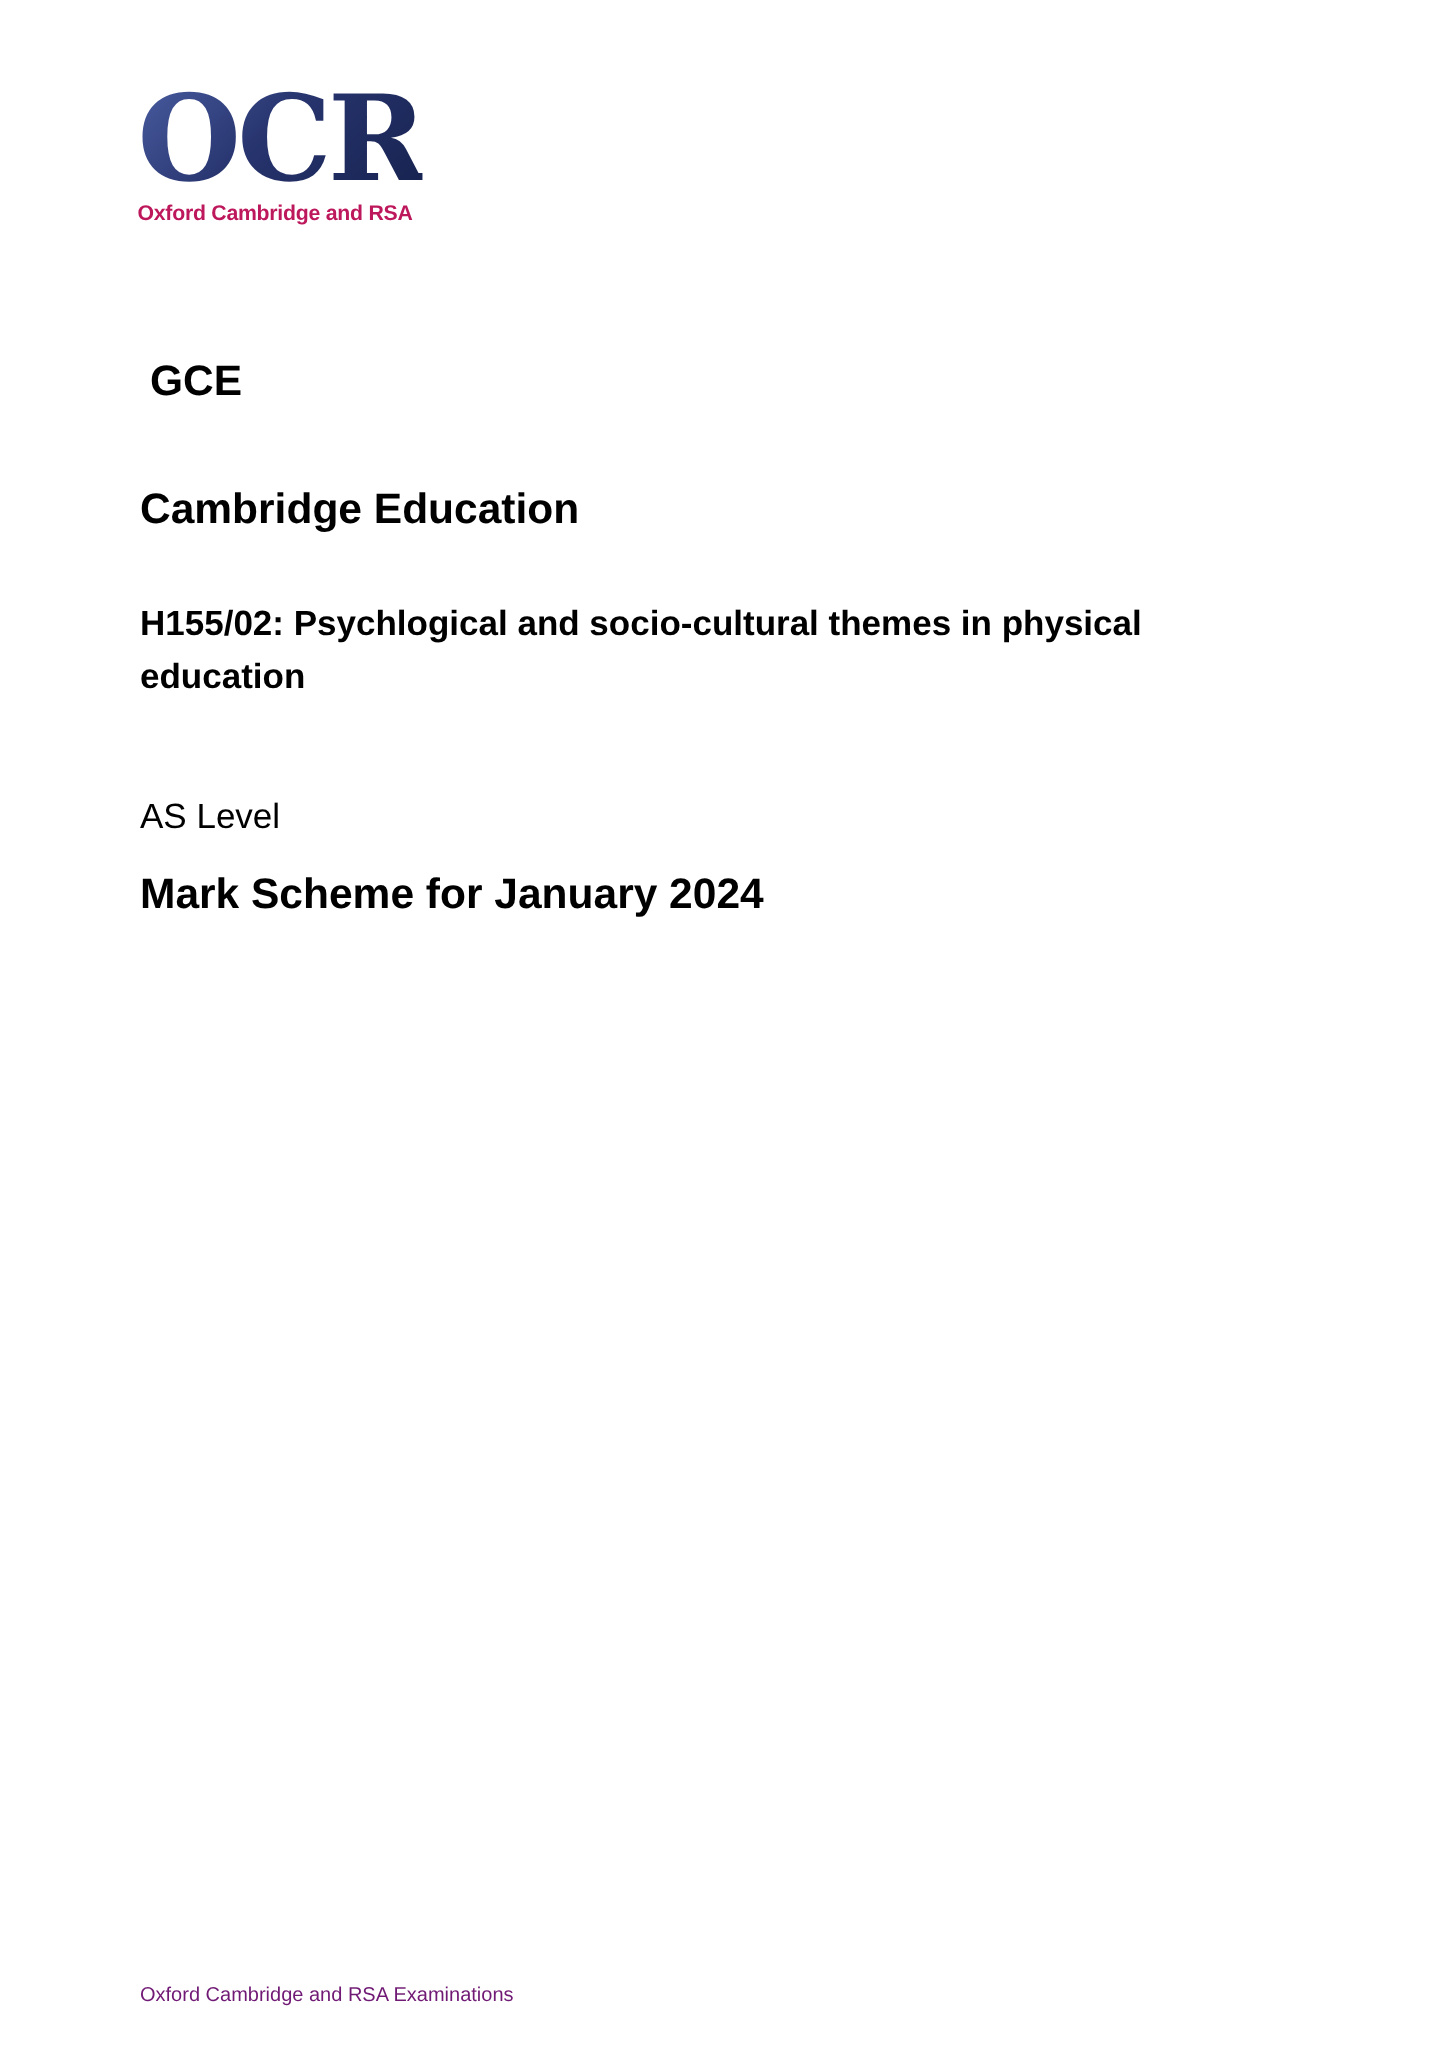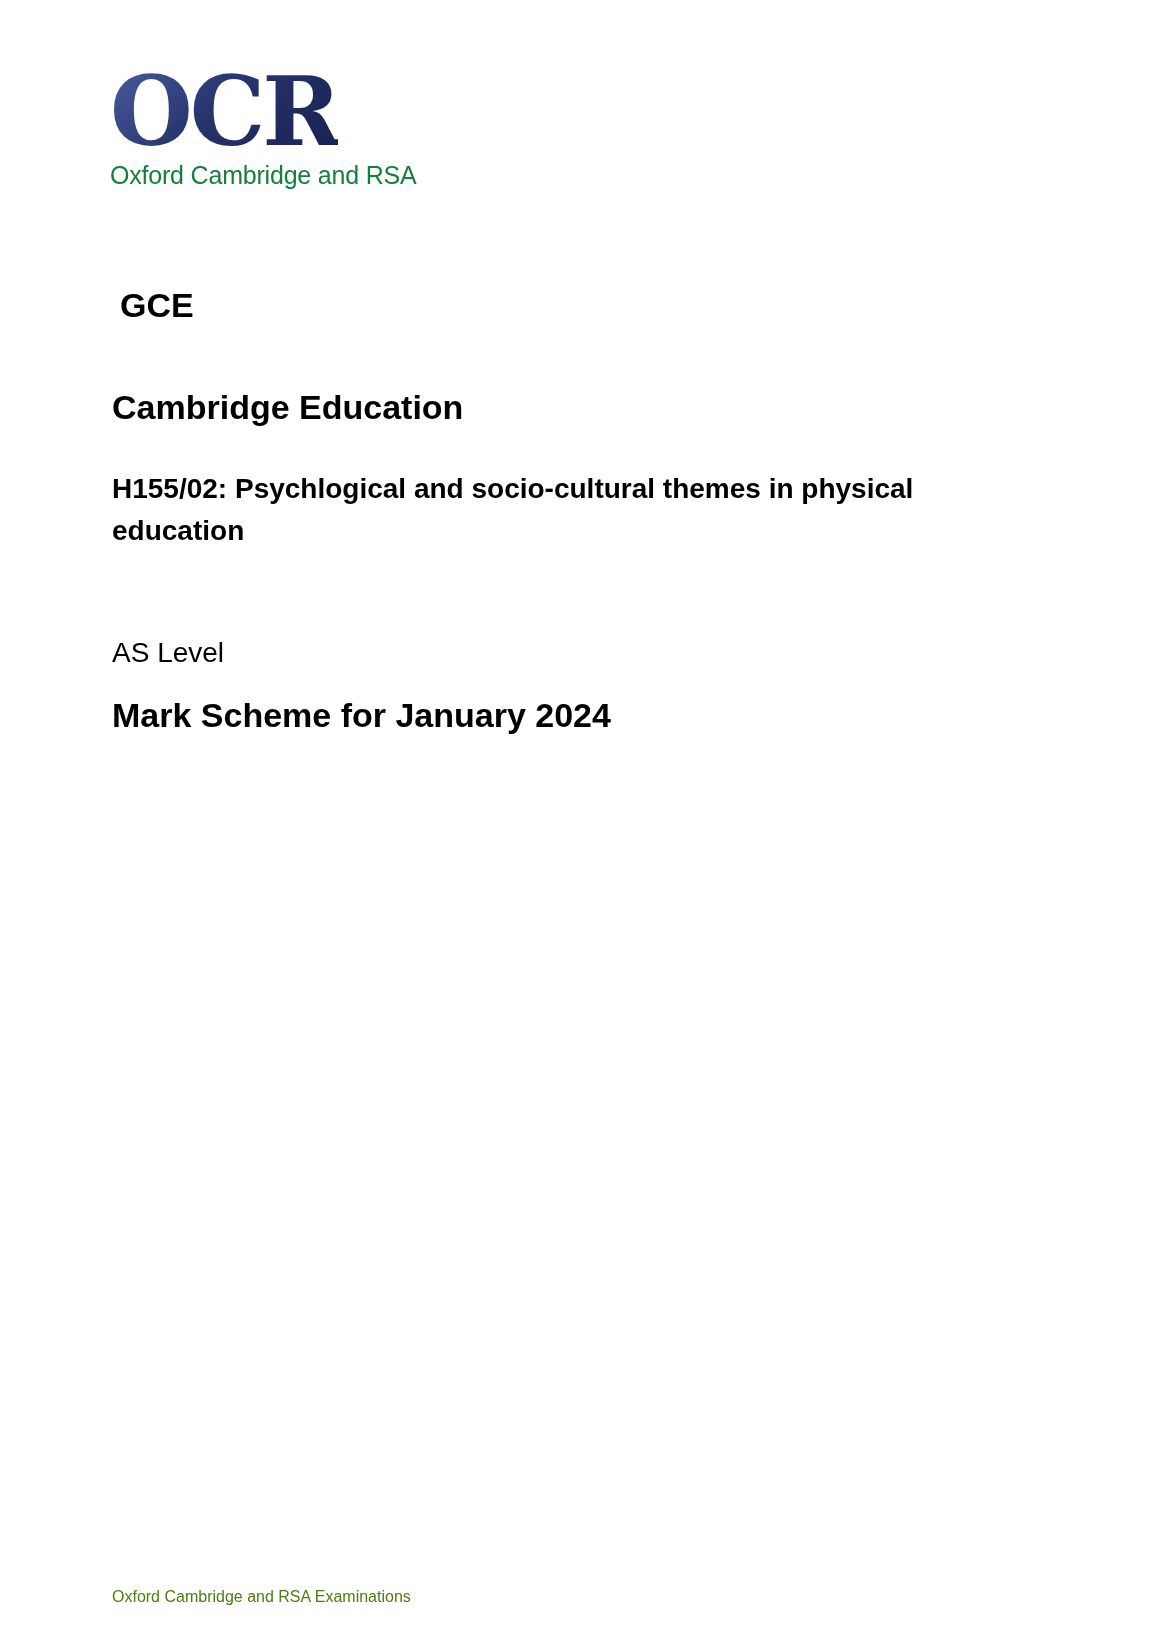--- a/index.html
+++ b/index.html
@@ -32,24 +32,24 @@
     background: linear-gradient(135deg, #4a5da1 0%, #27346e 45%, #16224e 100%);
     -webkit-background-clip: text;
     background-clip: text;
     -webkit-text-fill-color: transparent;
     color: #1e2a5e;
     display: inline-block;
   }
   .logo-subtitle {
     margin-top: 2px;
     font-family: "Liberation Sans", sans-serif;
-    font-weight: 400;
-    font-size: 25px;
+    font-weight: 700;
+    font-size: 17px;
     letter-spacing: -0.2px;
-    color: #15803d;
+    color: #be185d;
   }
 
   
   .h-qualification {
     position: absolute;
     left: 120px;
     top: 270px;
     font-size: 34px;
     font-weight: bold;
     line-height: 1.15;
@@ -58,21 +58,21 @@
     position: absolute;
     left: 112px;
     top: 372px;
     font-size: 34px;
     font-weight: bold;
     line-height: 1.15;
   }
   .h-unit {
     position: absolute;
     left: 112px;
-    top: 452px;
+    top: 462px;
     width: 880px;
     font-size: 28px;
     font-weight: bold;
     line-height: 1.5;
   }
   .h-level {
     position: absolute;
     left: 112px;
     top: 620px;
     font-size: 28px;
@@ -88,21 +88,21 @@
     line-height: 1.15;
   }
 
   
   .footer-text {
     position: absolute;
     left: 112px;
     top: 1572px;
     font-size: 16px;
     font-weight: normal;
-    color: #4d7c0f;
+    color: #701a75;
   }
 </style>
 </head>
 <body>
 
 <div class="page">
 
   <div class="logo-block">
     <div class="logo-letters">OCR</div>
     <div class="logo-subtitle">Oxford Cambridge and RSA</div>

